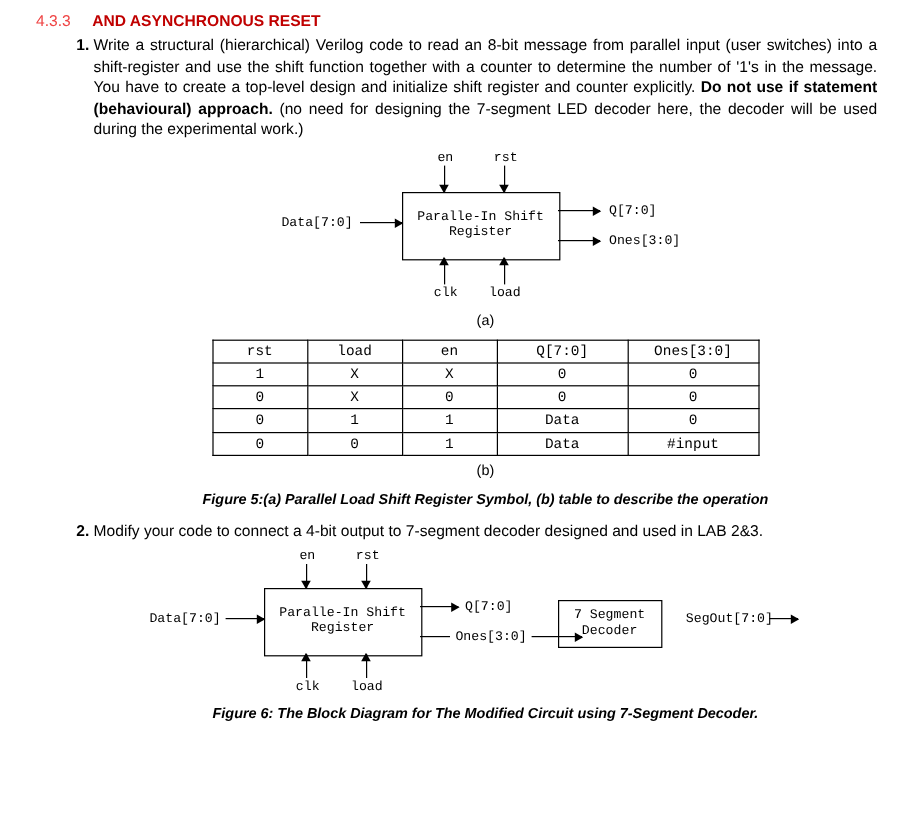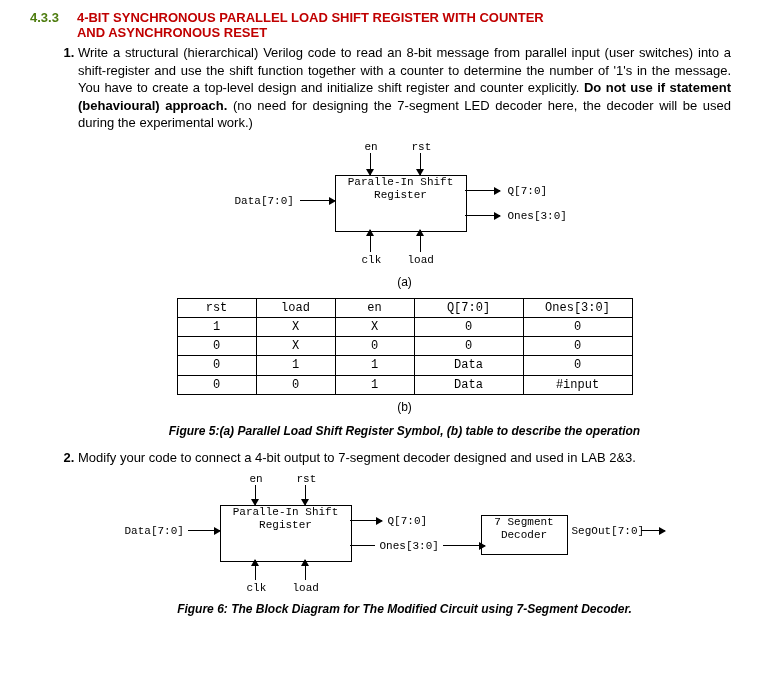--- a/index.html
+++ b/index.html
@@ -9,22 +9,22 @@
     font-size: 13px;
     color: #000;
     width: 701px;
   }
   .heading-row {
     display: flex;
     gap: 18px;
     margin-bottom: 2px;
   }
   .sec-num {
-    color: #4d7c0f;
-    font-weight: bold;
+    color: #ef4444;
+    font-weight: normal;
     font-size: 13px;
     flex: 0 0 auto;
   }
   .sec-title {
     color: #c00000;
     font-weight: bold;
     font-size: 13px;
   }
   ol.q-list {
     margin: 4px 0 0 28px;
@@ -76,21 +76,21 @@
   
   .diagram {
     position: relative;
     margin: 0 auto;
   }
   .dbox {
     position: absolute;
     border: 1.5px solid #000;
     background: #fff;
     display: flex;
-    align-items: flex-start;
+    align-items: center;
     justify-content: center;
     text-align: center;
     font-family: "Courier New", monospace;
     font-size: 11px;
     line-height: 1.2;
   }
   .dlabel {
     position: absolute;
     font-family: "Courier New", monospace;
     font-size: 11px;
@@ -122,21 +122,20 @@
     border-left: 4px solid transparent;
     border-right: 4px solid transparent;
   }
 </style>
 </head>
 <body>
 
 <div class="heading-row">
   <div class="sec-num">4.3.3</div>
   <div>
-    <div class="sec-title">4-BIT SYNCHRONOUS PARALLEL LOAD SHIFT REGISTER WITH COUNTER</div>
     <div class="sec-title">AND ASYNCHRONOUS RESET</div>
   </div>
 </div>
 
 <ol class="q-list">
 
   <li>
     <span>Write a structural (hierarchical) Verilog code to read an 8-bit message from parallel input (user switches) into a shift-register and use the shift function together with a counter to determine the number of '1's in the message. You have to create a top-level design and initialize shift register and counter explicitly. </span><b>Do not use if statement (behavioural) approach.</b><span> (no need for designing the 7-segment LED decoder here, the decoder will be used during the experimental work.)</span>
 
     
@@ -223,21 +222,21 @@
 
     
     <div class="figwrap">
       <div class="diagram" style="width:560px;height:120px;">
 
         <div class="dbox" style="left:95px;top:30px;width:130px;height:55px;">
           <span style="white-space:pre;">Paralle-In Shift
 Register</span>
         </div>
 
-        <div class="dbox" style="left:356px;top:40px;width:85px;height:38px;">
+        <div class="dbox" style="left:340px;top:40px;width:85px;height:38px;">
           <span style="white-space:pre;">7 Segment
 Decoder</span>
         </div>
 
         <div class="vline arrow-d" style="left:130px;top:10px;height:20px;"></div>
         <div class="dlabel" style="left:125px;top:-3px;">en</div>
 
         <div class="vline arrow-d" style="left:180px;top:10px;height:20px;"></div>
         <div class="dlabel" style="left:172px;top:-3px;">rst</div>
 

